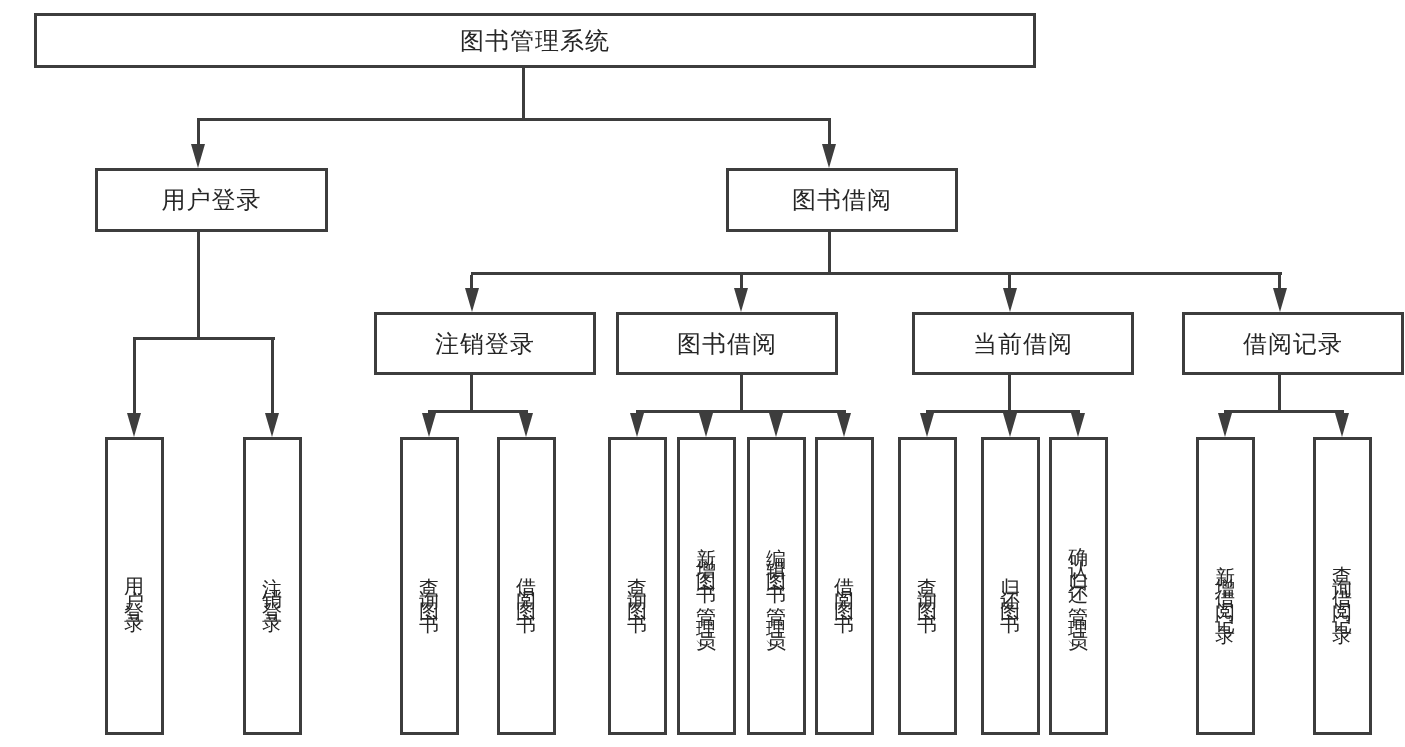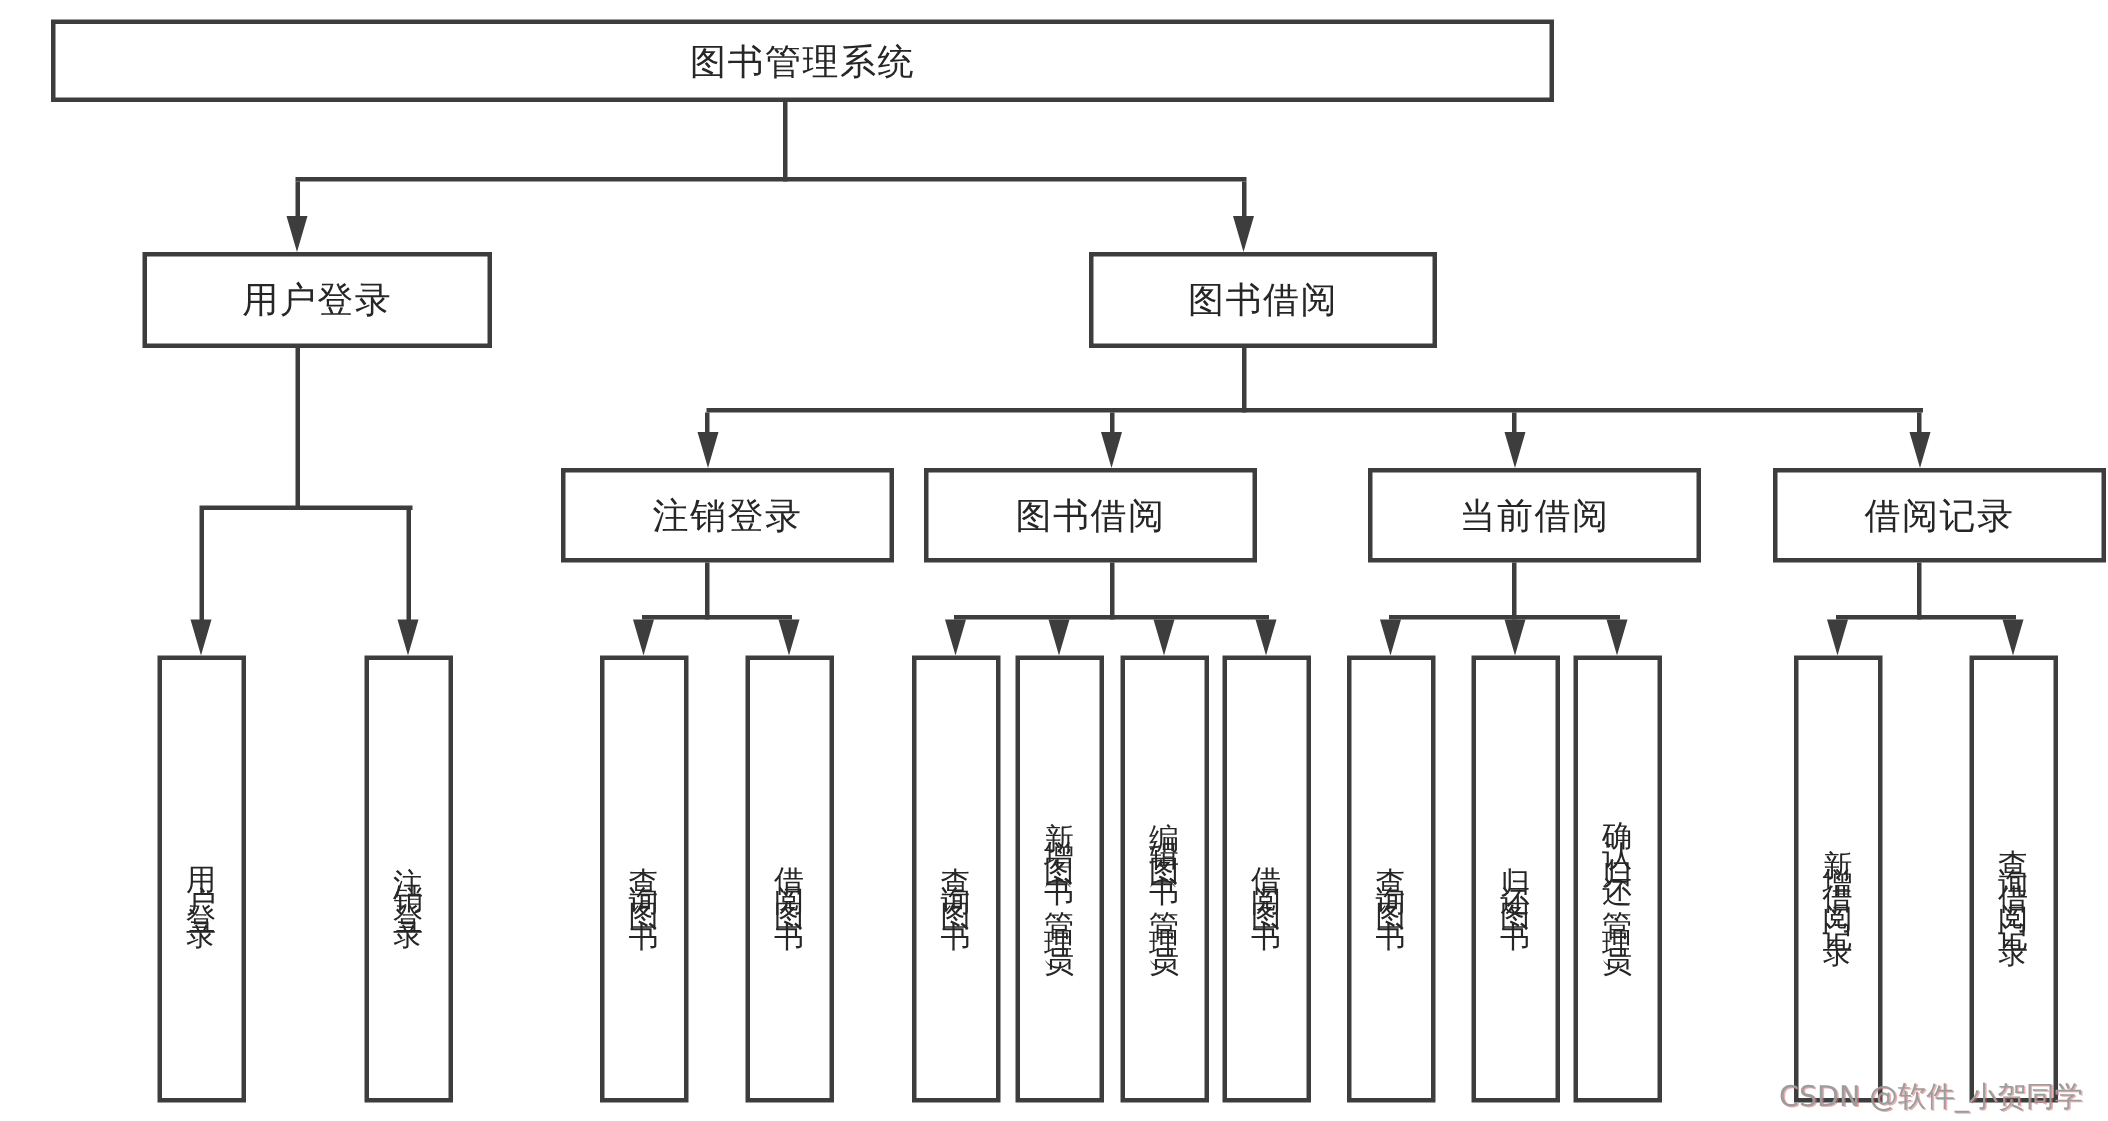--- a/index.html
+++ b/index.html
@@ -148,15 +148,14 @@
   <div class="line" style="left:926px;top:410px;width:154px;height:3px"></div>
   <div class="arrow" style="left:920px;top:413px"></div>
   <div class="arrow" style="left:1003px;top:413px"></div>
   <div class="arrow" style="left:1071px;top:413px"></div>
 
   <div class="line" style="left:1278px;top:375px;width:3px;height:38px"></div>
   <div class="line" style="left:1224px;top:410px;width:120px;height:3px"></div>
   <div class="arrow" style="left:1218px;top:413px"></div>
   <div class="arrow" style="left:1335px;top:413px"></div>
 
-  <div id="watermark">CSDN @软件_小贺同学</div>
 
 </div>
 
 </body></html>

